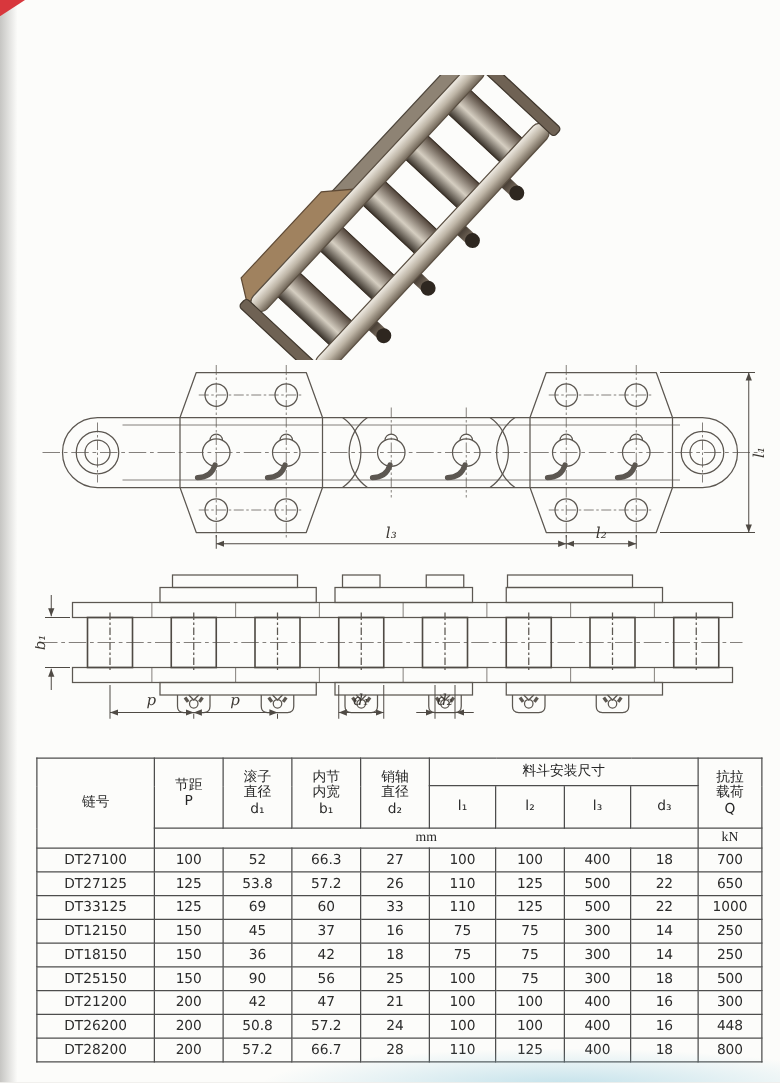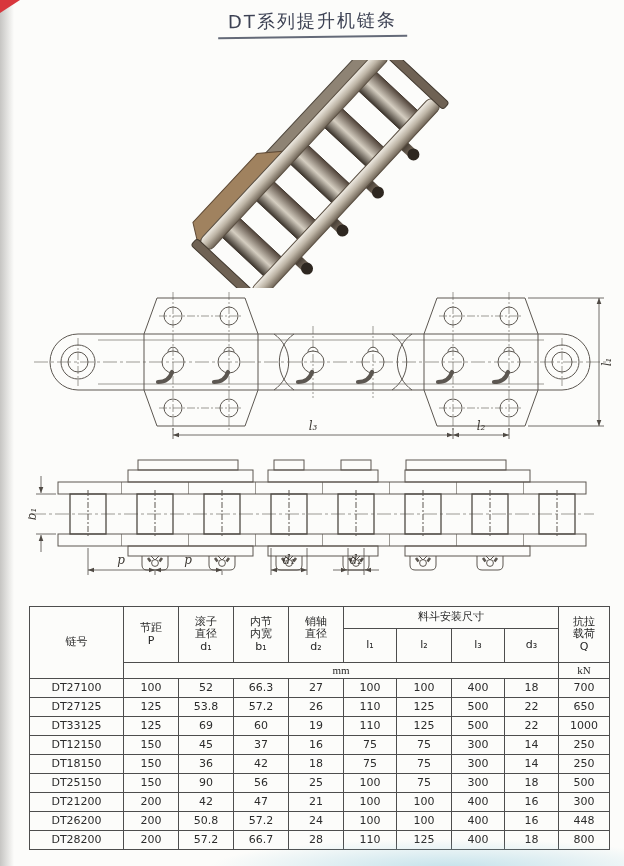--- a/index.html
+++ b/index.html
@@ -30,23 +30,20 @@
   .spec-table tbody tr{height:19px;}
 </style>
 </head>
 <body>
 
 <div class="page">
 
   <div class="left-edge-shade"></div>
   <div class="corner-red"></div>
 
-  <div class="title-wrap">
-    <span class="page-title">DT系列提升机链条</span>
-  </div>
 
   <div class="photo">
     <svg width="265" height="228" viewBox="0 0 265 228">
       <defs>
         <linearGradient id="railg" x1="0" y1="0" x2="0" y2="1">
           <stop offset="0" stop-color="#f1ede5"></stop>
             <stop offset=".5" stop-color="#bdb4a5"></stop>
             <stop offset="1" stop-color="#6f6456"></stop>
         </linearGradient>
         <linearGradient id="rollg" x1="0" y1="0" x2="1" y2="0">
@@ -323,21 +320,21 @@
           <td>125</td>
           <td>500</td>
           <td>22</td>
           <td>650</td>
         </tr>
         <tr>
           <td>DT33125</td>
           <td>125</td>
           <td>69</td>
           <td>60</td>
-          <td>19</td>
+          <td>33</td>
           <td>110</td>
           <td>125</td>
           <td>500</td>
           <td>22</td>
           <td>1000</td>
         </tr>
         <tr>
           <td>DT12150</td>
           <td>150</td>
           <td>45</td>

